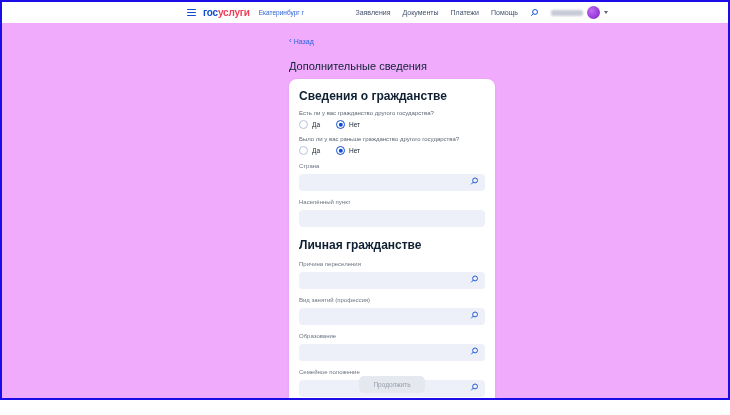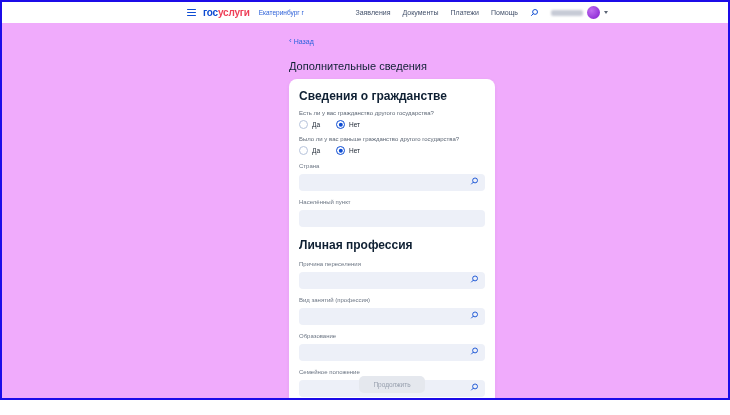--- a/index.html
+++ b/index.html
@@ -184,21 +184,21 @@
         </div>
       </div>
 
       <div class="field">
         <div class="field-label">Населённый пункт</div>
         <div class="input-wrap">
           <input class="text-input" type="text" value="" style="">
         </div>
       </div>
 
-      <div class="section-heading gap">Личная профессия</div>
+      <div class="section-heading gap">Личная гражданстве</div>
 
       <div class="field">
         <div class="field-label">Причина переселения</div>
         <div class="input-wrap">
           <input class="text-input" type="text" value="" style="">
           <span class="input-search-icon">
             <svg width="9" height="9" viewBox="0 0 24 24">
                 <circle cx="13.5" cy="10.5" r="6.5" fill="none" stroke="#0d4cd3" stroke-width="2.4"></circle>
                 <line x1="8.6" y1="15.4" x2="4" y2="20" stroke="#0d4cd3" stroke-width="2.4" stroke-linecap="round"></line>
               </svg>

